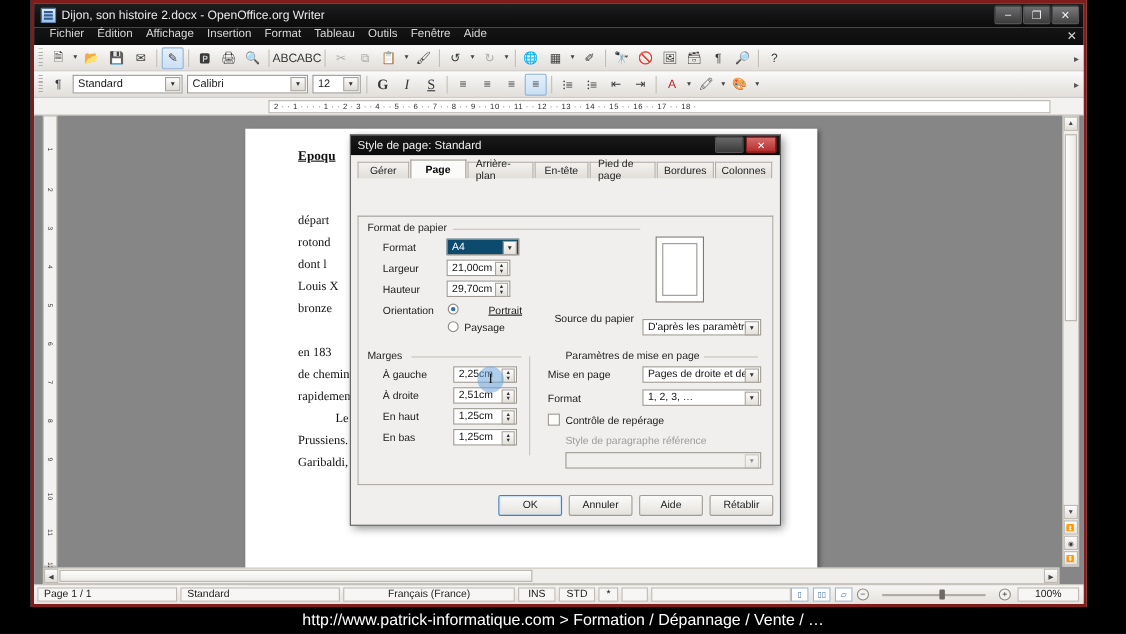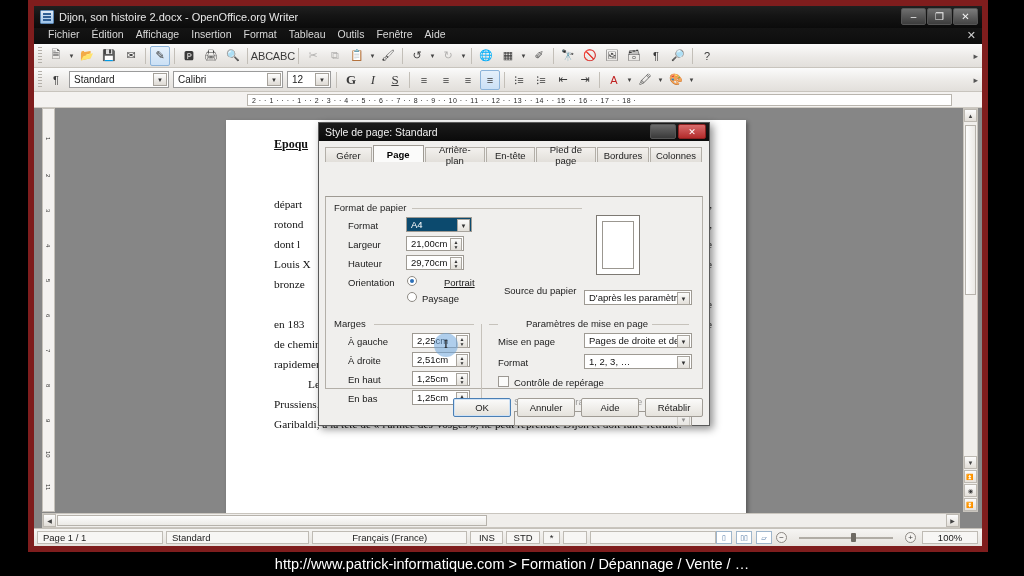--- a/index.html
+++ b/index.html
@@ -9,21 +9,21 @@
     background: #000;
     font-family: "Liberation Sans", sans-serif;
     overflow: hidden;
   }
   #screen { position: relative; width: 1024px; height: 576px; background: #000; }
 
   
   #oo-window {
     position: absolute; left: 28px; top: 0; width: 960px; height: 552px;
     background: #f0efee;
-    border: 6px solid #7f1d1d;
+    border: 3px solid #7f1d1d;
   }
 
   
   #titlebar {
     position: absolute; left: 0; top: 0; width: 100%; height: 22px;
     background: linear-gradient(to bottom, #202020 0%, #141414 45%, #0b0b0b 100%);
     color: #e8e8e8;
     display: flex; align-items: center;
     padding-left: 6px;
     font-size: 11px;
@@ -195,24 +195,23 @@
     display:flex;align-items:center;justify-content:center; font-size:7px; color:#4a72a0;
   }
   .zslider { width:110px; height:13px; position:relative; }
   .zslider .line { position:absolute; left:8px; right:8px; top:6px; height:2px; background:#b0aca5; }
   .zslider .knob { position:absolute; left:60px; top:2px; width:5px; height:9px; background:#6e6a63; border-radius:1px;}
   .zcirc { width:11px;height:11px;border:1px solid #8d8984;border-radius:50%;
            display:flex;align-items:center;justify-content:center;font-size:8px;color:#3a3a3a;background:#f5f3f0;}
 
   
   #dialog {
-    position:absolute; left:318px; top:122px; width:392px; height:304px;
+    position:absolute; left:318px; top:122px; width:392px; height:356px;
     background:#f0efed; border:1px solid #5a5a5a;
     box-shadow: 3px 3px 8px rgba(0,0,0,.45);
-    text-align: center;
   }
   #dlg-title {
     height:18px; background: linear-gradient(to bottom,#1b1b1b,#0a0a0a);
     color:#f0f0f0; font-size:10.5px; display:flex; align-items:center; padding-left:6px;
     position: relative;
   }
   #dlg-title .dclose {
     position:absolute; right:3px; top:1px; width:28px; height:15px;
     background: linear-gradient(to bottom,#d96c6c,#b32b2b);
     border:1px solid #8d2020; border-radius:2px;
@@ -607,21 +606,21 @@
           <span class="spin">▲<br>▼</span>
         </span>
 
         <span class="flabel" style="left:22px; top:196px;">En bas</span>
         <span class="fld" style="left:86px; top:193px; width:58px;">
           <span>1,25cm</span>
           <span class="spin">▲<br>▼</span>
         </span>
 
         <div class="groupline" style="left:163px; top:127px; width:200px;"></div>
-        <span class="grouplabel" style="position:absolute;left:172px;top:121px;padding-left:28px;">Paramètres de mise en page</span>
+        <span class="grouplabel" style="position:absolute;left:160px;top:121px;padding-left:28px;">Paramètres de mise en page</span>
         <div class="groupline" style="left:155px; top:127px; width:1px; height:90px; background:#c6c2bb;"></div>
 
         <span class="flabel" style="left:172px; top:139px;">Mise en page</span>
         <span class="fld" style="left:258px; top:136px; width:108px;">
           <span style="overflow:hidden;white-space:nowrap;width:90px;">Pages de droite et de gaud</span>
           <span class="ddbtn">▼</span>
         </span>
 
         <span class="flabel" style="left:172px; top:160px;">Format</span>
         <span class="fld" style="left:258px; top:157px; width:108px;">

